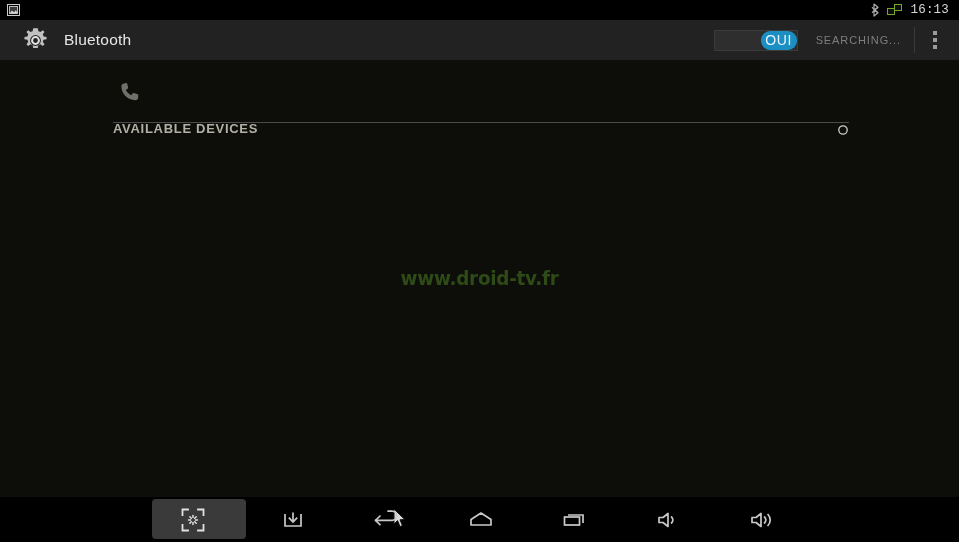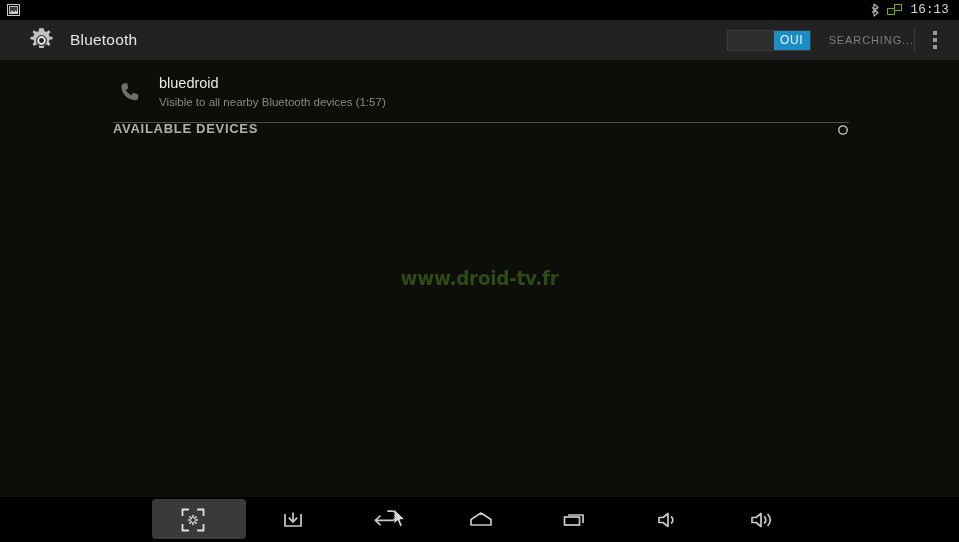--- a/index.html
+++ b/index.html
@@ -35,45 +35,46 @@
   .icon-bt-status { width: 9px; height: 14px; display:block; }
   .icon-ethernet { width: 16px; height: 14px; display:block; }
 
   
   .action-bar {
     position: absolute; top: 20px; left: 0;
     width: 959px; height: 40px;
     background: #222222;
     display: flex; align-items: center;
   }
-  .ab-left { display: flex; align-items: center; padding-left: 26px; }
+  .ab-left { display: flex; align-items: center; padding-left: 20px; }
   .gear-wrap { width: 30px; height: 30px; display:flex; align-items:center; justify-content:center; }
   .ab-title {
     color: #e6e6e6; font-size: 15.5px; margin-left: 14px;
     font-weight: normal; letter-spacing: .2px;
   }
   .ab-right {
     margin-left: auto; display: flex; align-items: center;
     height: 40px; padding-right: 6px;
   }
   .bt-switch {
     width: 84px; height: 21px;
     display: flex; align-items: stretch;
     border: 1px solid #3b3b3b;
     background: #2b2b2b;
     margin-right: 18px;
   }
   .bt-switch .track-off { flex: 0 0 46px; background: #2e2e2e; }
   .bt-switch .knob-on {
     flex: 1 1 auto; background: #1b8fc4;
     display: flex; align-items: center; justify-content: center;
-    color: #e9f6fc; font-size: 12px; letter-spacing: .6px;
+    color: #e9f6fc; font-size: 14px; letter-spacing: .6px; border-radius: 9px;
   }
   .searching-label {
     color: #7e7e7e; font-size: 11px; letter-spacing: .9px;
+    margin-right: 13px;
   }
   .ab-divider { width: 1px; height: 26px; background: #3a3a3a; margin-right: 2px; }
   .overflow-btn {
     width: 36px; height: 40px;
     display: flex; flex-direction: column;
     align-items: center; justify-content: center; gap: 3px;
   }
   .overflow-btn i { display:block; width: 4px; height: 4px; background: #9a9a9a; }
 
   
@@ -201,24 +202,20 @@
     </div>
   </div>
 
   <div class="content">
 
     <div class="device-row">
       <span class="device-icon">
         <svg width="22" height="22" viewBox="0 0 22 22">
           <path d="M5.2 2.4 c-1.5 0-2.8 1.3-2.8 2.9 0 7.6 6.3 13.9 13.9 13.9 1.6 0 2.9-1.3 2.9-2.8 l0-2.3 c0-.6-.4-1.1-1-1.2 l-3.4-.8 c-.5-.1-1.1.1-1.4.6 l-1.1 1.6 c-2.3-1.2-4.2-3.1-5.4-5.4 l1.6-1.1 c.5-.3.7-.9.6-1.4 l-.8-3.4 c-.1-.6-.6-1-1.2-1 z" fill="#70706a"></path>
         </svg>
-      </span>
-      <span class="device-text">
-        <div class="device-name">bluedroid</div>
-        <div class="device-sub">Visible to all nearby Bluetooth devices (1:57)</div>
       </span>
     </div>
 
     <div class="section-header">
       <span class="section-title">AVAILABLE DEVICES</span>
       <span class="section-spinner">
         <svg width="12" height="12" viewBox="0 0 12 12">
           <circle cx="6" cy="6" r="4.2" fill="none" stroke="#cfcfcf" stroke-width="1.3"></circle>
         </svg>
       </span>

